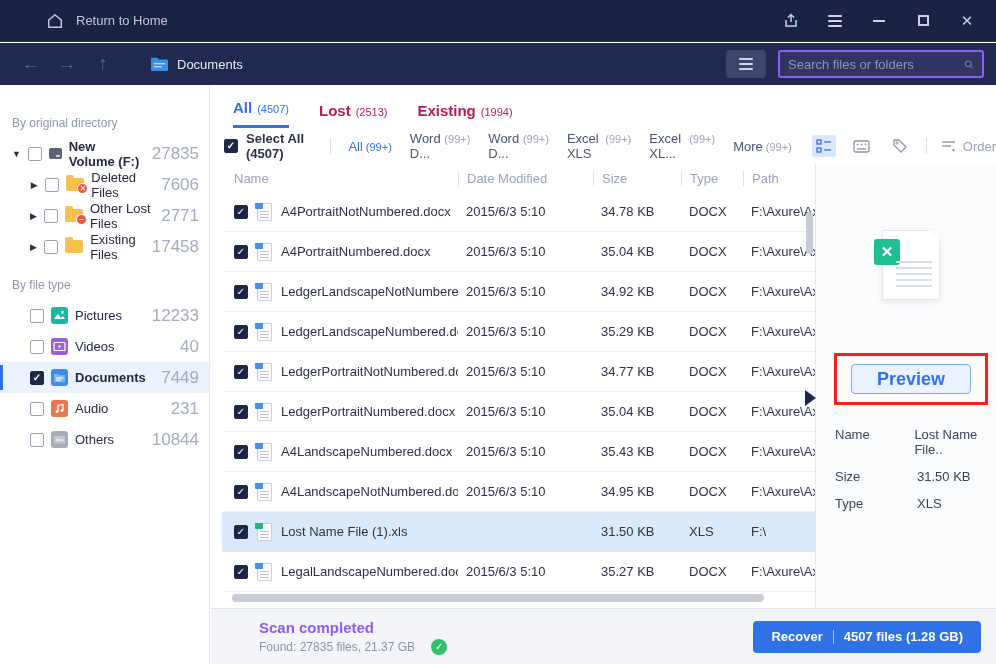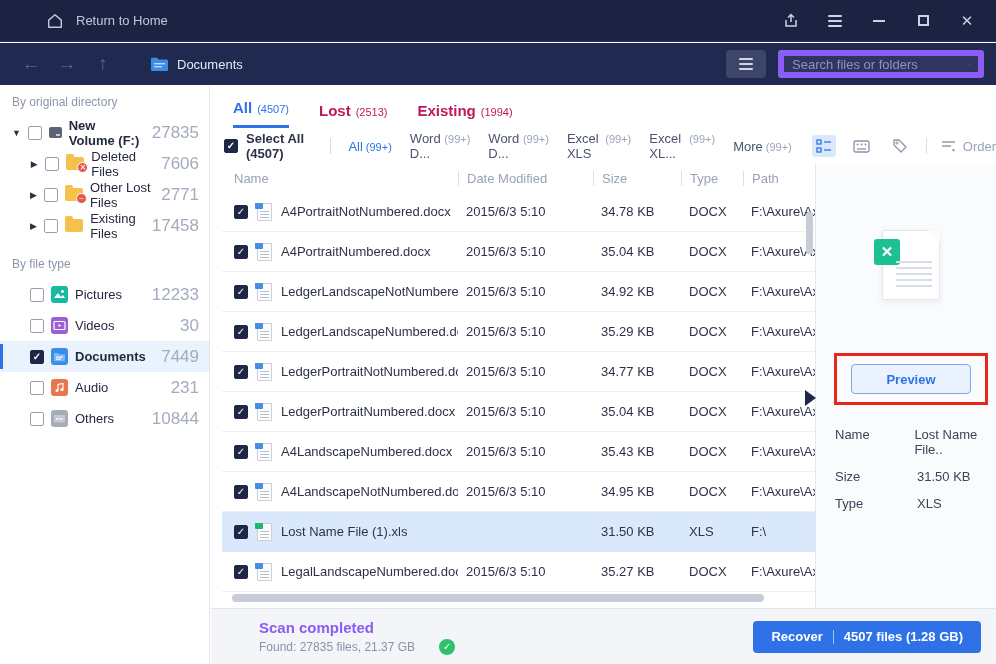--- a/index.html
+++ b/index.html
@@ -20,26 +20,26 @@
   
   .toolbar { position:absolute; top:43px; left:0; width:996px; height:42px; background:#202950; display:flex; align-items:center; padding:0 12px; }
   .nav-arrows { display:flex; align-items:center; gap:14px; color:#5a648e; font-size:19px; margin-left:8px; }
   .nav-arrows span { width:22px; text-align:center; }
   .crumb { display:flex; align-items:center; gap:8px; margin-left:36px; }
   .crumb-label { color:#e6eaf5; font-size:13px; }
   .spacer { flex:1; }
   .menu-btn { width:40px; height:28px; background:#3d4569; border-radius:4px; display:flex; align-items:center; justify-content:center; margin-right:12px; }
   .menu-btn .bar, .tb-menu .bar { width:14px; height:2px; background:#cfd5e6; border-radius:1px; display:block; }
   .menu-btn .bars, .tb-menu .bars { display:flex; flex-direction:column; gap:3px; }
-  .search-box { width:206px; height:28px; background:#2e3560; border:6px solid #8b5cf6; border-radius:3px; display:flex; align-items:center; padding:0 8px; }
+  .search-box { width:206px; height:28px; background:#2e3560; border:2px solid #8b5cf6; border-radius:3px; display:flex; align-items:center; padding:0 8px; }
   .search-box input { flex:1; background:transparent; border:none; outline:none; color:#9aa3c4; font-size:13px; font-family:"Liberation Sans", sans-serif; }
   .search-box input::placeholder { color:#8d96b8; }
 
   
-  .sidebar { position:absolute; top:86px; left:0; width:210px; height:578px; background:#fff; border-right:1px solid #e4e7ee; padding-top:3px; }
+  .sidebar { position:absolute; top:86px; left:0; width:210px; height:578px; background:#fff; border-right:1px solid #e4e7ee; padding-top:24px; }
   .side-section { color:#8d96ac; font-size:12px; padding:6px 0 8px 12px; }
   .side-item { height:31px; display:flex; align-items:center; gap:7px; padding-left:12px; position:relative; font-size:13px; color:#232a3e; }
   .side-item .count { margin-left:auto; margin-right:10px; color:#a3abbe; font-size:17px; font-weight:normal; }
   .side-item.lvl2 { padding-left:30px; }
   .side-item.bold { font-weight:bold; }
   .side-item.selected { background:#e9f2fd; font-weight:bold; }
   .side-item.selected::before { content:""; position:absolute; left:0; top:3px; bottom:3px; width:3px; background:#2f72e8; }
   .caret { font-size:9px; color:#2a3040; width:10px; text-align:center; }
   .cb { width:14px; height:14px; border:1px solid #98a1b4; border-radius:2px; background:#fff; flex:0 0 auto; display:inline-flex; align-items:center; justify-content:center; }
   .cb.checked { background:#1e2745; border-color:#1e2745; color:#fff; font-size:10px; line-height:1; }
@@ -89,30 +89,30 @@
   .handle { position:absolute; right:-1px; top:226px; width:0; height:0; border-top:8px solid transparent; border-bottom:8px solid transparent; border-left:11px solid #1e2745; }
 
   
   .panel { width:190px; height:444px; background:#fafbfd; display:flex; flex-direction:column; align-items:center; }
   .bigfile { position:relative; width:58px; height:70px; background:#fff; border:1px solid #e3e6ec; border-radius:2px; box-shadow:0 2px 6px rgba(40,50,80,.08); margin-top:66px; }
   .bigfile::before { content:""; position:absolute; right:-1px; top:-1px; width:0; height:0; border-left:12px solid transparent; border-top:12px solid #fafbfd; }
   .bigfile::after { content:""; position:absolute; left:13px; right:7px; top:30px; height:26px;
      background:repeating-linear-gradient(#d9dde4 0 2px, transparent 2px 6px); }
   .bigfile .xbadge { position:absolute; left:-9px; top:8px; width:26px; height:26px; background:#1fbf94; border-radius:3px; color:#fff; font-size:15px; font-weight:bold; display:flex; align-items:center; justify-content:center; }
   .redbox { margin-top:53px; border:3px solid #e8261c; padding:8px 14px; }
-  .preview-btn { width:120px; height:30px; background:#e9f2fe; border:1px solid #7fa9ea; border-radius:4px; color:#2f72e8; font-size:13px; font-weight:bold; font-family:"Liberation Sans", sans-serif; }
+  .preview-btn { width:120px; height:30px; background:#e9f2fe; border:1px solid #7fa9ea; border-radius:4px; color:#2f72e8; font-size:18px; font-weight:bold; font-family:"Liberation Sans", sans-serif; }
   .details { margin-top:22px; width:100%; padding-left:19px; }
   .drow { display:flex; margin-bottom:12px; font-size:13px; color:#3c4458; }
   .drow .dlabel { width:82px; }
 
   
   .statusbar { position:absolute; top:522px; left:0; width:785px; height:56px; background:#f3f5f8; border-top:1px solid #e2e5ea; display:flex; align-items:center; }
   .scan-info { margin-left:48px; }
   .scan-title { font-size:15px; font-weight:bold; color:#8b5cf6; }
-  .scan-sub { display:flex; align-items:center; gap:24px; margin-top:3px; }
+  .scan-sub { display:flex; align-items:center; gap:16px; margin-top:3px; }
   .scan-sub .txt { font-size:12px; color:#8b93a8; }
   .gcheck { width:16px; height:16px; border-radius:50%; background:#2fc26b; color:#fff; font-size:10px; display:flex; align-items:center; justify-content:center; }
   .recover-btn { margin-left:auto; margin-right:15px; height:32px; padding:0 18px; background:#2f72e8; border:none; border-radius:4px; color:#fff; font-size:13px; font-weight:bold; display:flex; align-items:center; gap:10px; font-family:"Liberation Sans", sans-serif; }
   .recover-btn .rdiv { width:1px; height:14px; background:rgba(255,255,255,.55); }
 
   svg { display:block; }
 </style>
 </head>
 <body>
 
@@ -233,21 +233,21 @@
     </div>
     <div class="side-item lvl2">
       <span class="cb"></span>
       <span class="ticon" style="background:#9b5fd6;">
         <svg width="13" height="13" viewBox="0 0 13 13">
             <rect x="1" y="2.5" width="11" height="8" rx="1" fill="none" stroke="#fff" stroke-width="1.2"></rect>
             <path d="M5.5 5 L8.5 6.5 L5.5 8 Z" fill="#fff"></path>
           </svg>
       </span>
       <span>Videos</span>
-      <span class="count">30</span>
+      <span class="count">40</span>
     </div>
     <div class="side-item lvl2 selected">
       <span class="cb checked">✓</span>
       <span class="ticon" style="background:#3b8de8;">
         <svg width="13" height="13" viewBox="0 0 13 13">
             <path d="M1 3 h4 l1 1.3 h6 v6.2 q0 .8-.8 .8 h-9.4 q-.8 0-.8-.8 Z" fill="#7db8f2"></path>
             <rect x="3" y="6.5" width="7" height="1.1" fill="#fff"></rect>
             <rect x="3" y="8.6" width="5" height="1.1" fill="#fff"></rect>
           </svg>
       </span>

